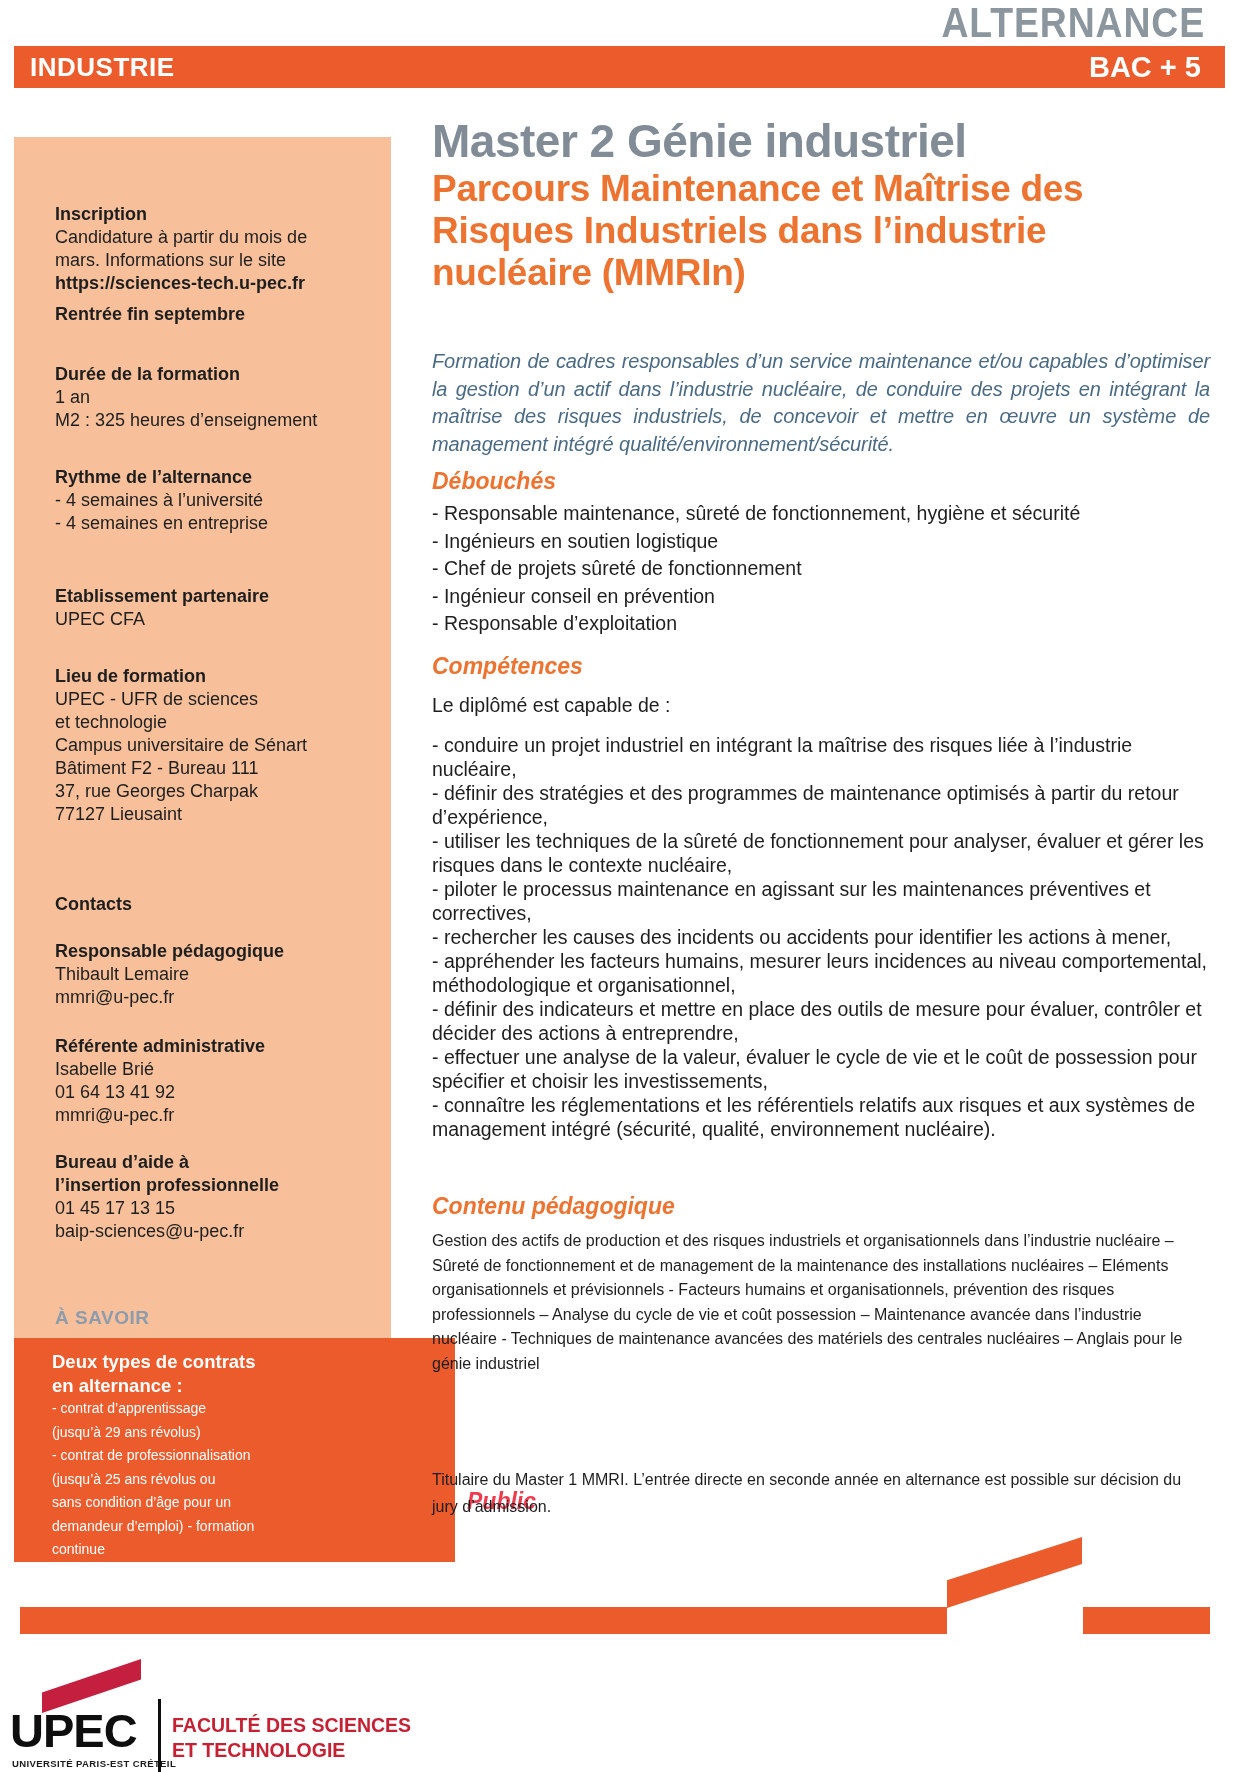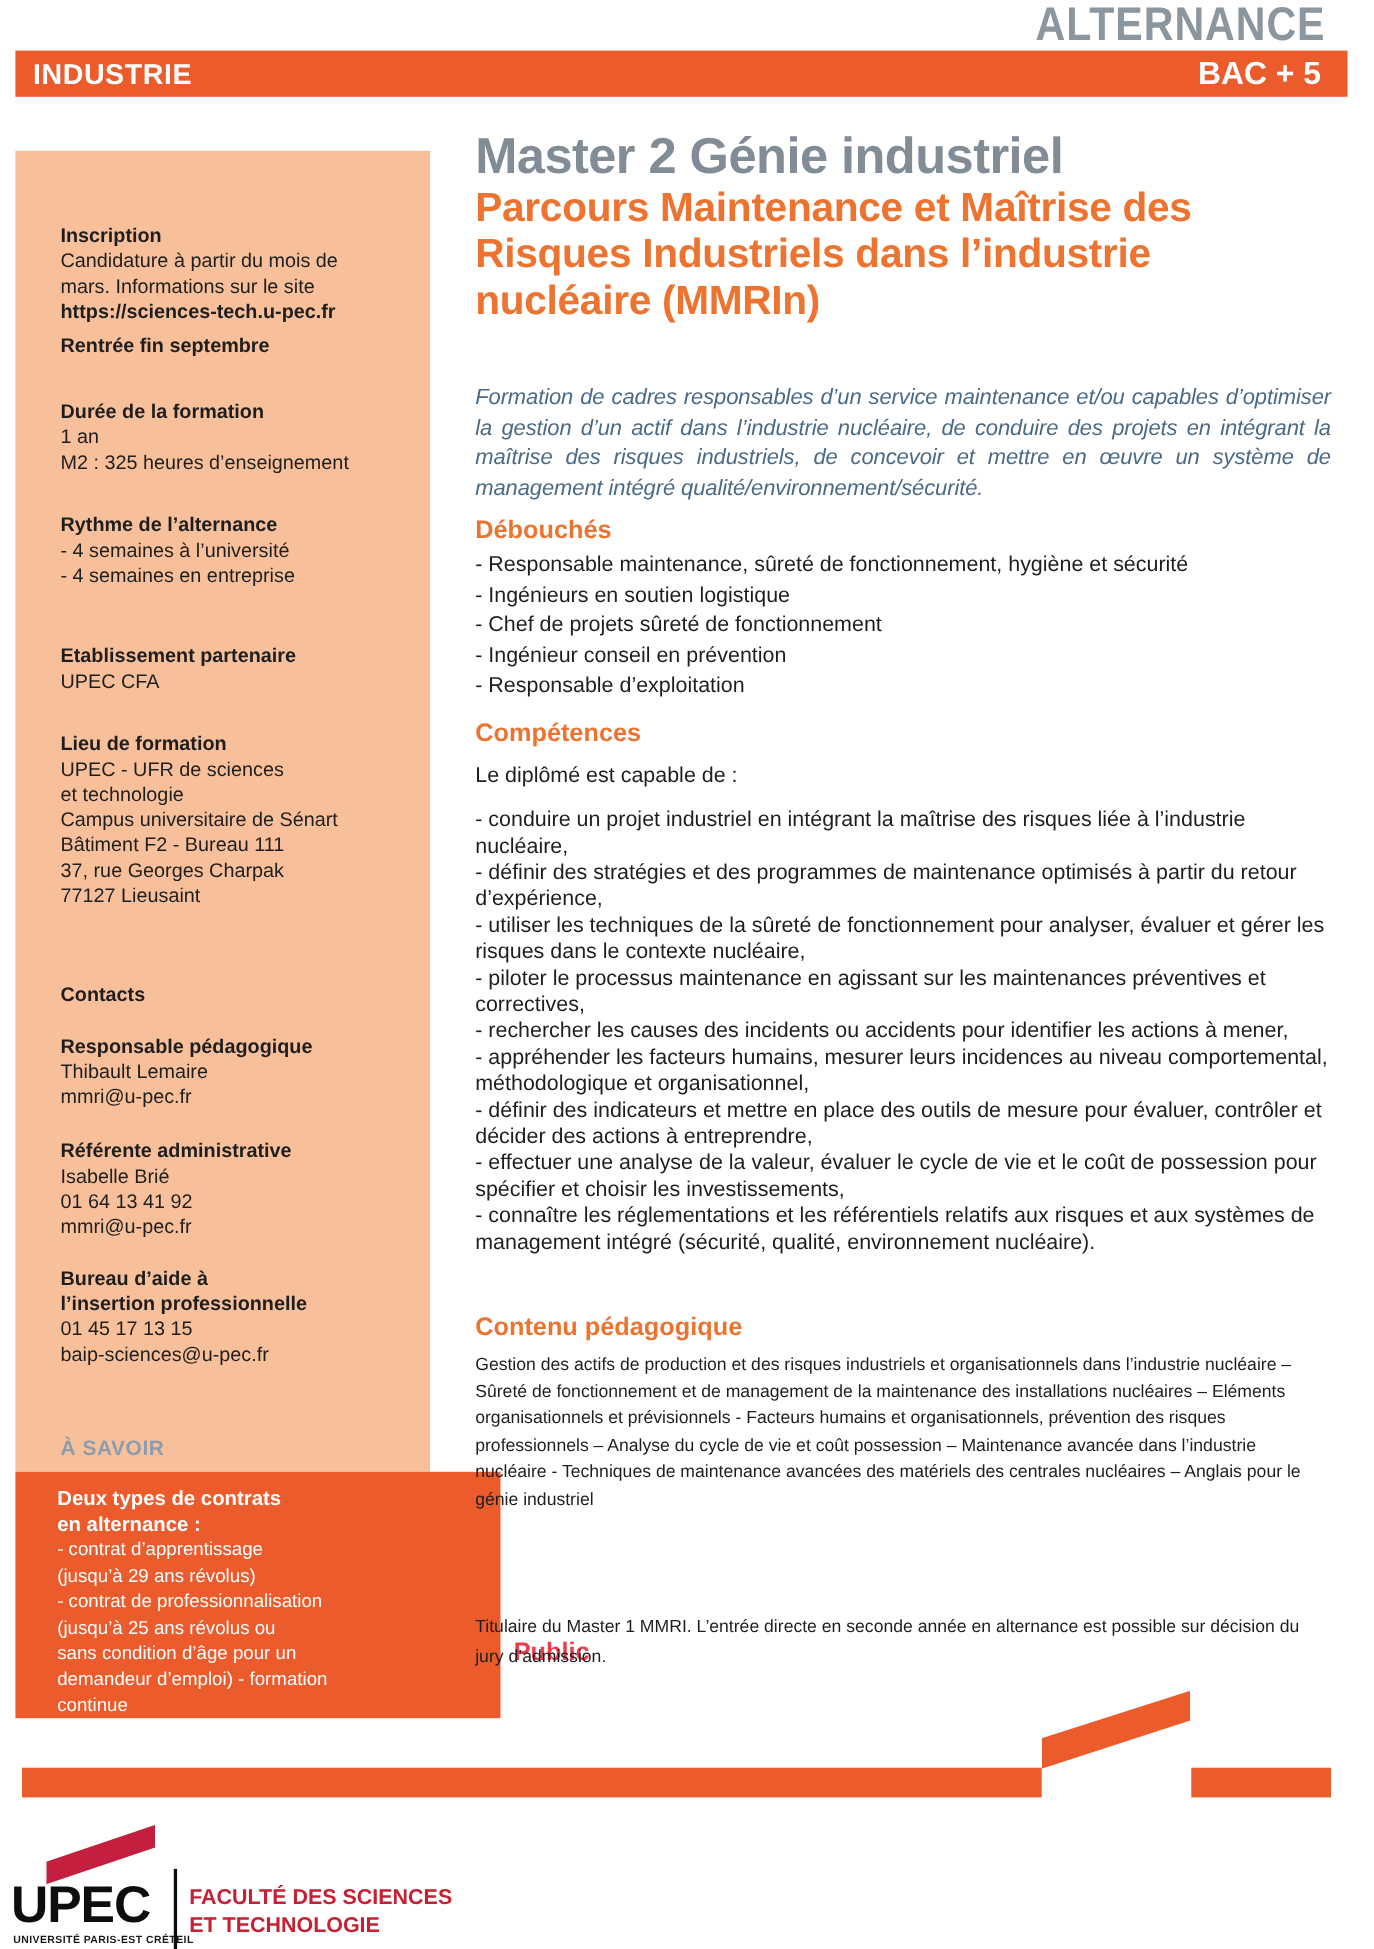--- a/index.html
+++ b/index.html
@@ -26,31 +26,31 @@
       box-sizing:border-box;padding:66px 18px 0 41px;}
   .sb-title{font-weight:bold;font-size:18px;line-height:23px;}
   .sb-line{font-size:18px;line-height:23px;}
   .sb-line.b{font-weight:bold;}
   .sb-line.gap{margin-top:8px;}
   .savoir{position:absolute;left:55px;top:1307px;font-size:19px;font-weight:bold;
       color:var(--savoir);letter-spacing:.5px;text-align:center;}
   .contracts{position:absolute;left:14px;top:1338px;width:441px;height:224px;background:var(--orange);
       color:#fff;box-sizing:border-box;padding:12px 10px 0 38px;}
   .ct-title{font-weight:bold;font-size:18.5px;line-height:23.5px;}
-  .ct-line{font-size:17px;line-height:23.5px;}
+  .ct-line{font-size:14px;line-height:23.5px;}
 
   
   .main{position:absolute;left:432px;top:0;width:778px;height:1772px;}
   .h1{position:absolute;left:0;top:114px;margin:0;font-size:46px;font-weight:bold;
       color:var(--title_gray);letter-spacing:-.5px;}
   .h2{position:absolute;left:0;top:168px;margin:0;width:700px;font-size:37px;line-height:42px;
       font-weight:bold;color:var(--heading_orange);letter-spacing:-.3px;}
   .intro{position:absolute;left:0;top:348px;margin:0;width:778px;font-size:20px;line-height:27.5px;
       font-style:italic;color:var(--intro_blue);text-align:justify;letter-spacing:-.1px;}
-  .h3{position:absolute;left:0;margin:0;font-size:23px;font-weight:bold;color:var(--heading_orange);}
+  .h3{position:absolute;left:0;margin:0;font-size:23px;font-weight:bold;color:var(--heading_orange);font-style:italic;}
   .h3.deb{top:468px;} .h3.comp{top:653px;} .h3.cont{top:1193px;}
   .h3.pub{top:1488px;color:var(--public_red);margin-left:35px;}
   .deb-list{position:absolute;left:0;top:500px;width:778px;font-size:19.5px;line-height:27.6px;}
   .lead{position:absolute;left:0;top:694px;margin:0;font-size:19.5px;}
   .comp-list{position:absolute;left:0;top:733px;width:778px;font-size:19.5px;line-height:24px;}
   .par{position:absolute;left:0;margin:0;width:778px;font-size:16px;}
   .par.contenu{top:1229px;line-height:24.5px;}
   .par.public{top:1466px;line-height:27px;}
 
   

